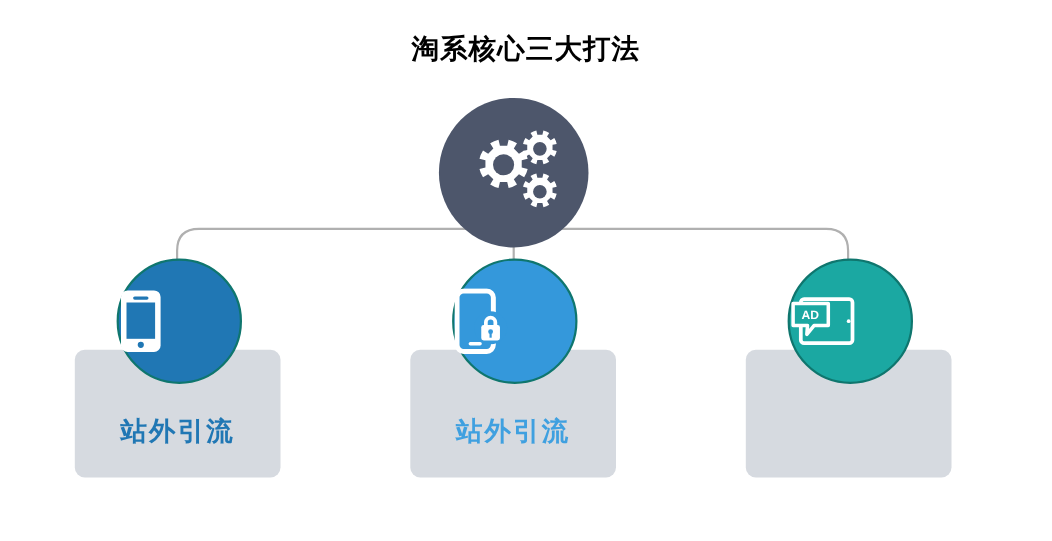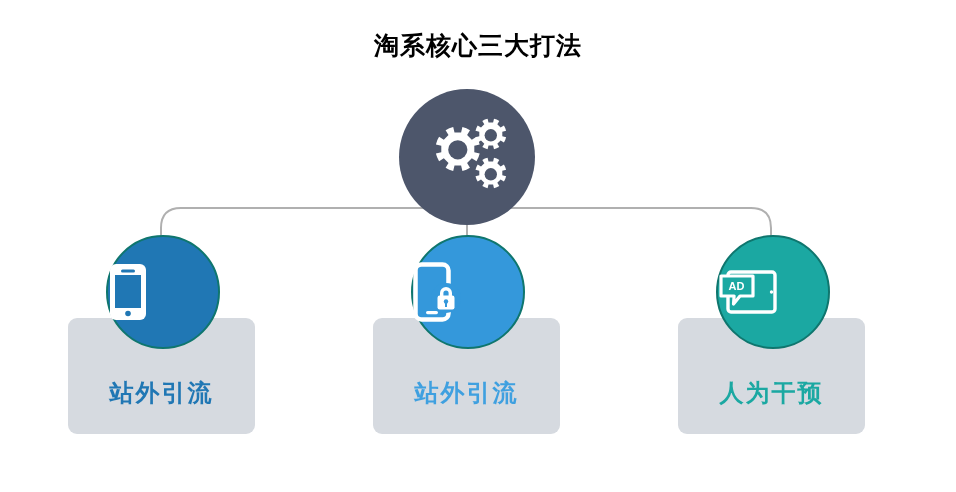--- a/index.html
+++ b/index.html
@@ -185,16 +185,15 @@
         <svg width="60" height="48" viewBox="0 0 60 48" xmlns="http://www.w3.org/2000/svg">
 
           <rect x="10" y="4" width="47" height="40" rx="3" ry="3" fill="none" stroke="#ffffff" stroke-width="3.4"></rect>
           <circle cx="53.5" cy="24" r="1.7" fill="#ffffff"></circle>
 
           <path d="M3 8 h32 v20 h-13 l-6.5 8 l0.6 -8 h-13.1 z" fill="#1ba8a2" stroke="#ffffff" stroke-width="3.2" stroke-linejoin="round"></path>
           <text x="18.5" y="22" font-family="Liberation Sans, sans-serif" font-size="11" font-weight="bold" fill="#ffffff" text-anchor="middle">AD</text>
         </svg>
       </span>
     </div>
-    <div class="panel-label label-3">人为干预</div>
   </div>
 
 </div>
 
 </body></html>

